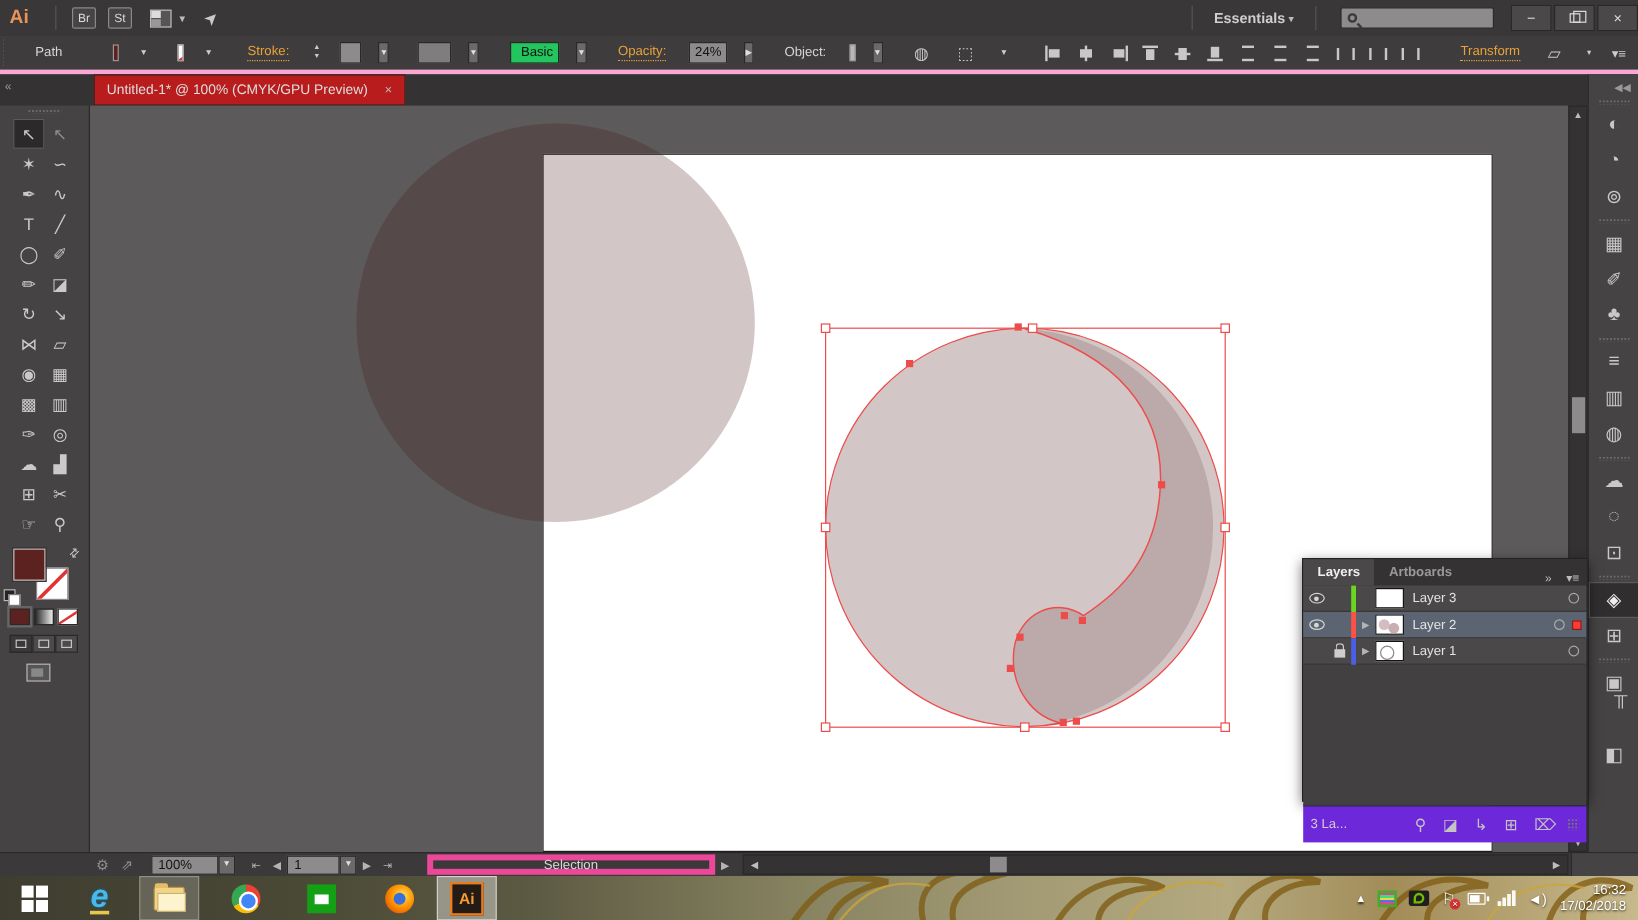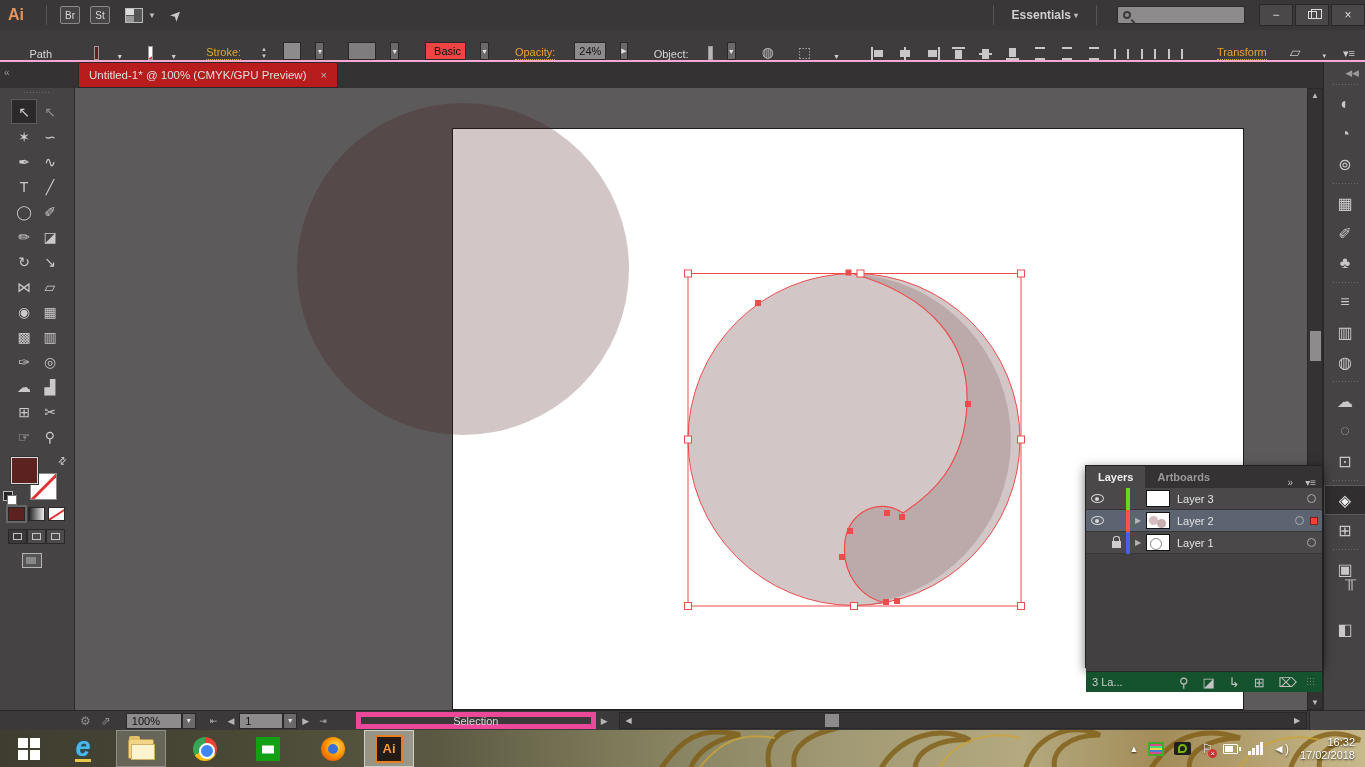--- a/index.html
+++ b/index.html
@@ -26,34 +26,34 @@
                display:flex; align-items:center; margin:0 12px; }
   .mag { width:8px; height:8px; border:2px solid #3c3a3a; border-radius:50%; position:relative; margin-left:5px;}
   .mag::after{content:'';position:absolute;width:2px;height:5px;background:#3c3a3a;left:7px;top:6px;transform:rotate(-45deg);}
   .win-btn { width:34px; height:22px; display:flex; align-items:center; justify-content:center;
              background:#4a4848; color:#ddd; font-size:12px; margin-left:2px; border:1px solid #2a2828;}
   .restore-ico{width:9px;height:8px;border:1px solid #ddd;position:relative;background:transparent;}
   .restore-ico::before{content:'';position:absolute;left:2px;top:-3px;width:9px;height:8px;border:1px solid #ddd;}
 
   
   #controlbar { position:absolute; left:0; top:30px; width:1365px; height:32px; background:#3e3c3c;
-                border-bottom:2px solid #f9a8d4; display:flex; align-items:flex-end; color:#d6d6d6; font-size:11px;gap:14px;}
+                border-bottom:4px solid #f9a8d4; display:flex; align-items:center; color:#d6d6d6; font-size:11px;gap:14px;}
   .grip-v { width:7px; height:24px; margin:0 6px 0 2px;
             background-image:radial-gradient(#6a6868 1px, transparent 1px); background-size:3px 3px; }
   .orange { color:#e8a23b; border-bottom:1px dotted #e8a23b; padding-bottom:1px; }
   .swatch { width:18px; height:14px; border:1px solid #9a9898; }
   .none-sw { background:#fff; position:relative; overflow:hidden;}
   .none-sw::after{content:'';position:absolute;left:-3px;top:5px;width:26px;height:2px;background:#e03434;transform:rotate(-33deg);}
   .dd { font-size:7px; color:#cfcfcf; padding:0 3px; }
   .field { background:#8d8b8b; border:1px solid #2a2828; color:#141414; height:18px;
            display:flex; align-items:center; padding:0 4px; }
   .ddbtn { width:14px; height:18px; background:#6b6969; border:1px solid #2a2828; color:#e0e0e0;
            font-size:7px; display:flex; align-items:center; justify-content:center; }
   .stepper { display:flex; flex-direction:column; justify-content:center; font-size:6px; color:#ccc; line-height:7px; margin:0 2px;}
-  .stroke-style { width:86px; height:18px; background:#ef4444; border:1px solid #2a2828; display:flex; align-items:center; }
+  .stroke-style { width:86px; height:18px; background:#22c55e; border:1px solid #2a2828; display:flex; align-items:center; }
   .stroke-line { flex:1; height:3px; background:#000; margin:0 4px; }
   .basic-txt { color:#111; font-size:11px; margin-right:4px; }
   .cb-ico { color:#c6c4c4; font-size:14px; margin:0 5px; }
   .align-ico { width:15px; height:13px; position:relative; margin:0 6px; }
   .align-ico::before { content:''; position:absolute; background:#c9c7c7; }
   .align-ico::after  { content:''; position:absolute; background:#c9c7c7; }
   .al-left::before{left:0;top:0;width:2px;height:13px;} .al-left::after{left:3px;top:3px;width:9px;height:7px;}
   .al-hc::before{left:6px;top:0;width:2px;height:13px;} .al-hc::after{left:2px;top:3px;width:10px;height:7px;}
   .al-right::before{right:0;top:0;width:2px;height:13px;} .al-right::after{right:3px;top:3px;width:9px;height:7px;}
   .al-top::before{left:0;top:0;width:13px;height:2px;} .al-top::after{left:3px;top:3px;width:7px;height:9px;}
@@ -138,21 +138,21 @@
   .colorbar { width:4px; height:22px; margin-left:2px; }
   .exp-cell { width:16px; text-align:center; color:#b5b3b3; font-size:8px; }
   .thumb { width:24px; height:17px; background:#fff; border:1px solid #141414; margin-right:7px; position:relative;}
   .thumb.art2::before{content:'';position:absolute;left:2px;top:3px;width:9px;height:9px;border-radius:50%;background:#d4bdc0;}
   .thumb.art2::after{content:'';position:absolute;left:10px;top:6px;width:9px;height:9px;border-radius:50%;background:#c7aeb1;}
   .thumb.art1::before{content:'';position:absolute;left:3px;top:3px;width:10px;height:10px;border-radius:50%;border:1px solid #8a8a8a;}
   .lname { flex:1; }
   .target { width:9px; height:9px; border:1px solid #aaa; border-radius:50%; margin-right:6px; }
   .selsq { width:8px; height:8px; background:#ff3c34; border:1px solid #7e211d; margin-right:4px; }
   #lp-body { height:117px; background:#424040; }
-  #lp-footer { height:21px; background:#14532d; border-top:1px solid #2a2828; display:flex; align-items:center; padding:0 6px;}
+  #lp-footer { height:31px; background:#6d28d9; border-top:1px solid #2a2828; display:flex; align-items:center; padding:0 6px;}
   #lp-status { color:#cfcdcd; flex:1; }
   .lpf-ico { color:#c5c3c3; font-size:13px; padding:0 7px; }
   #lp-grip { width:10px; height:10px; margin-left:2px;
              background-image:radial-gradient(#777 1px, transparent 1px); background-size:3px 3px; }
 
   
   #statusbar { position:absolute; left:0; top:710px; width:1365px; height:20px; background:#3b3939;
                border-top:1px solid #2a2828; display:flex; align-items:center; color:#cfcdcd; font-size:11px;}
   .sb-ico { color:#8f8d8d; font-size:12px; margin:0 5px; }
   .sb-field { background:#8d8b8b; border:1px solid #2a2828; color:#141414; height:16px; display:flex; align-items:center; padding:0 5px;}

